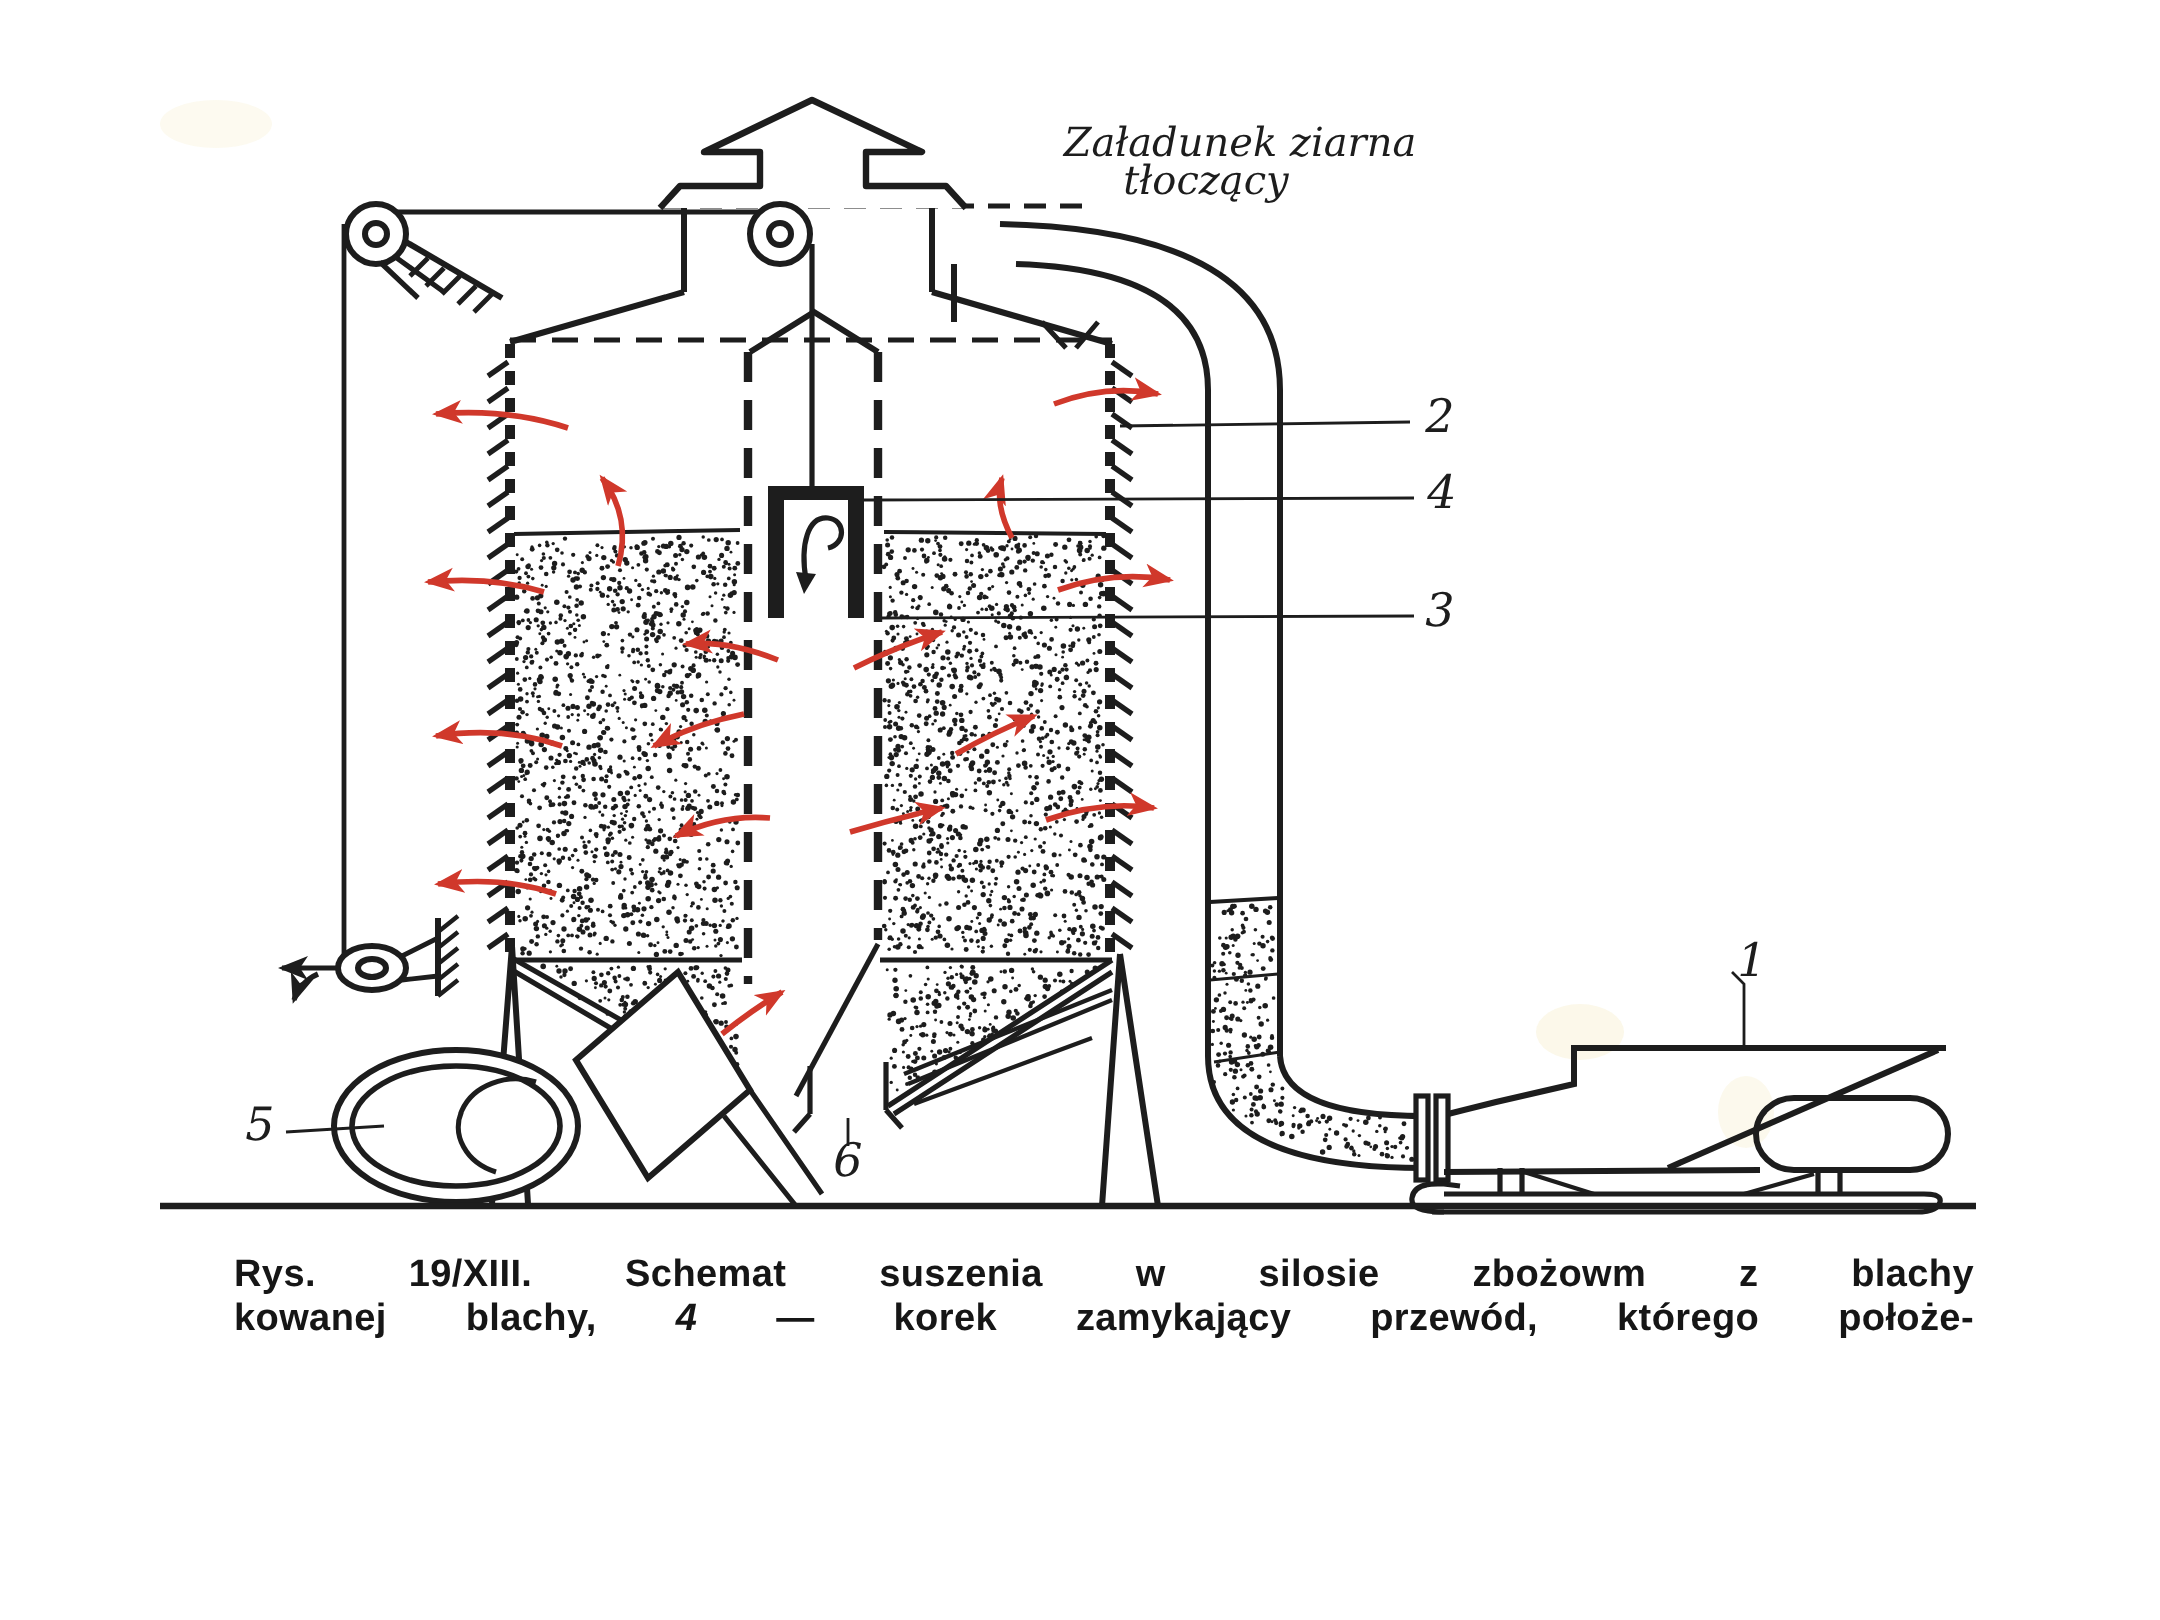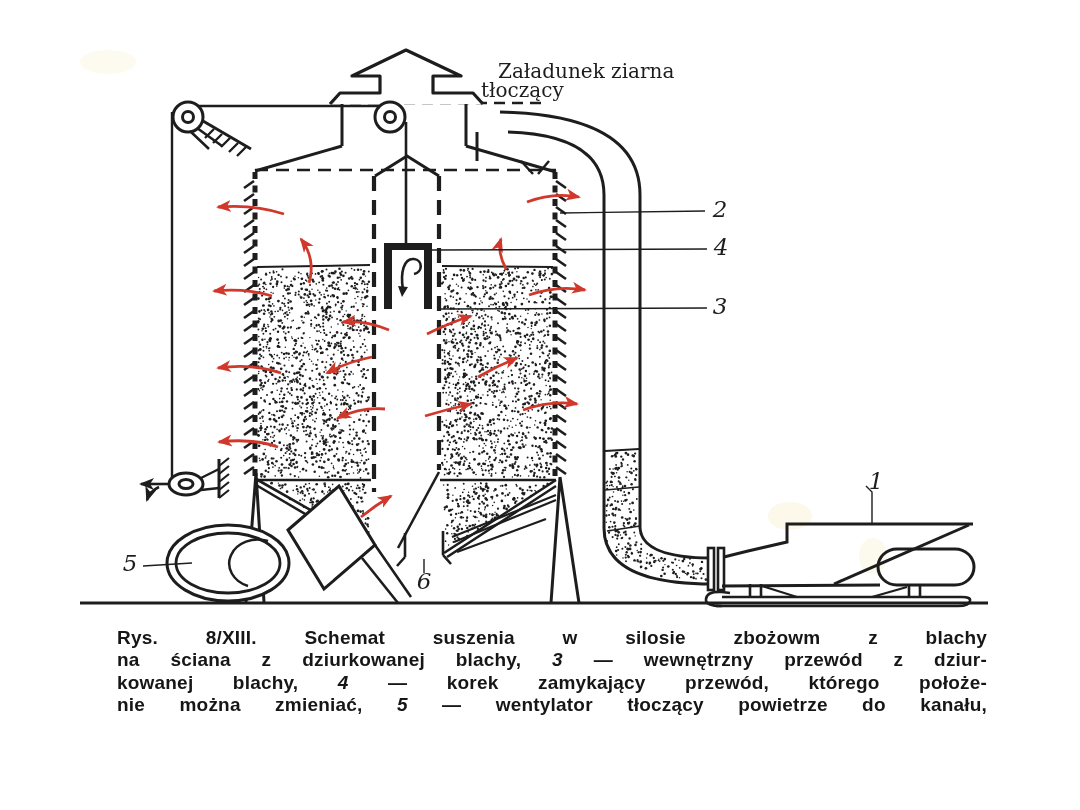--- a/index.html
+++ b/index.html
@@ -1,22 +1,22 @@
 <!DOCTYPE html>
 <html><head>
 <meta charset="utf-8">
 <style>
   html,body{margin:0;padding:0;}
   body{width:1080px;height:810px;background:#ffffff;position:relative;overflow:hidden;
        font-family:"Liberation Sans",sans-serif;}
   .stage{position:absolute;left:0;top:0;width:1080px;height:810px;}
   svg{position:absolute;left:0;top:0;}
   .txt{position:absolute;color:#1d1d1d;}
-  .top-label{left:498px;top:62px;width:244px;
-    font-family:"DejaVu Serif","Liberation Serif",serif;
+  .top-label{left:498px;top:62px;width:244px;text-align:center;
+    font-family:"DejaVu Serif","Liberation Serif",serif;font-style:italic;
     font-size:20px;line-height:19px;font-weight:500;}
   .top-label .l2{transform:translateX(-17px);}
   .co{position:absolute;width:26px;text-align:center;color:#1d1d1d;
     font-family:"DejaVu Serif","Liberation Serif",serif;font-style:italic;
     font-size:23px;line-height:23px;}
   .caption{position:absolute;left:117px;top:627px;width:870px;color:#161616;
     font-family:"Liberation Sans",sans-serif;font-weight:bold;font-size:19px;
     line-height:22.4px;letter-spacing:.2px;}
   .cap-line{text-align:justify;text-align-last:justify;white-space:normal;}
   .cap-line.last{text-align-last:left;}
@@ -3468,19 +3468,17 @@
 </div>
 
 <div class="co" style="left:863px;top:470px">1</div>
 <div class="co" style="left:707px;top:198px">2</div>
 <div class="co" style="left:707px;top:295px">3</div>
 <div class="co" style="left:708px;top:236px">4</div>
 <div class="co" style="left:117px;top:552px">5</div>
 <div class="co" style="left:411px;top:570px">6</div>
 
 <div class="caption">
-  <div class="cap-line">Rys. 8/XIII. Schemat suszenia w silosie zbożowm z blachy</div>
-  <div class="cap-line">na ściana z dziurkowanej blachy, <i>3</i> — wewnętrzny przewód z dziur-</div>
+  <div class="cap-line">Rys. 19/XIII. Schemat suszenia w silosie zbożowm z blachy</div>
   <div class="cap-line">kowanej blachy, <i>4</i> — korek zamykający przewód, którego położe-</div>
-  <div class="cap-line">nie można zmieniać, <i>5</i> — wentylator tłoczący powietrze do kanału,</div>
 </div>
 
 </div>
 
 </body></html>

